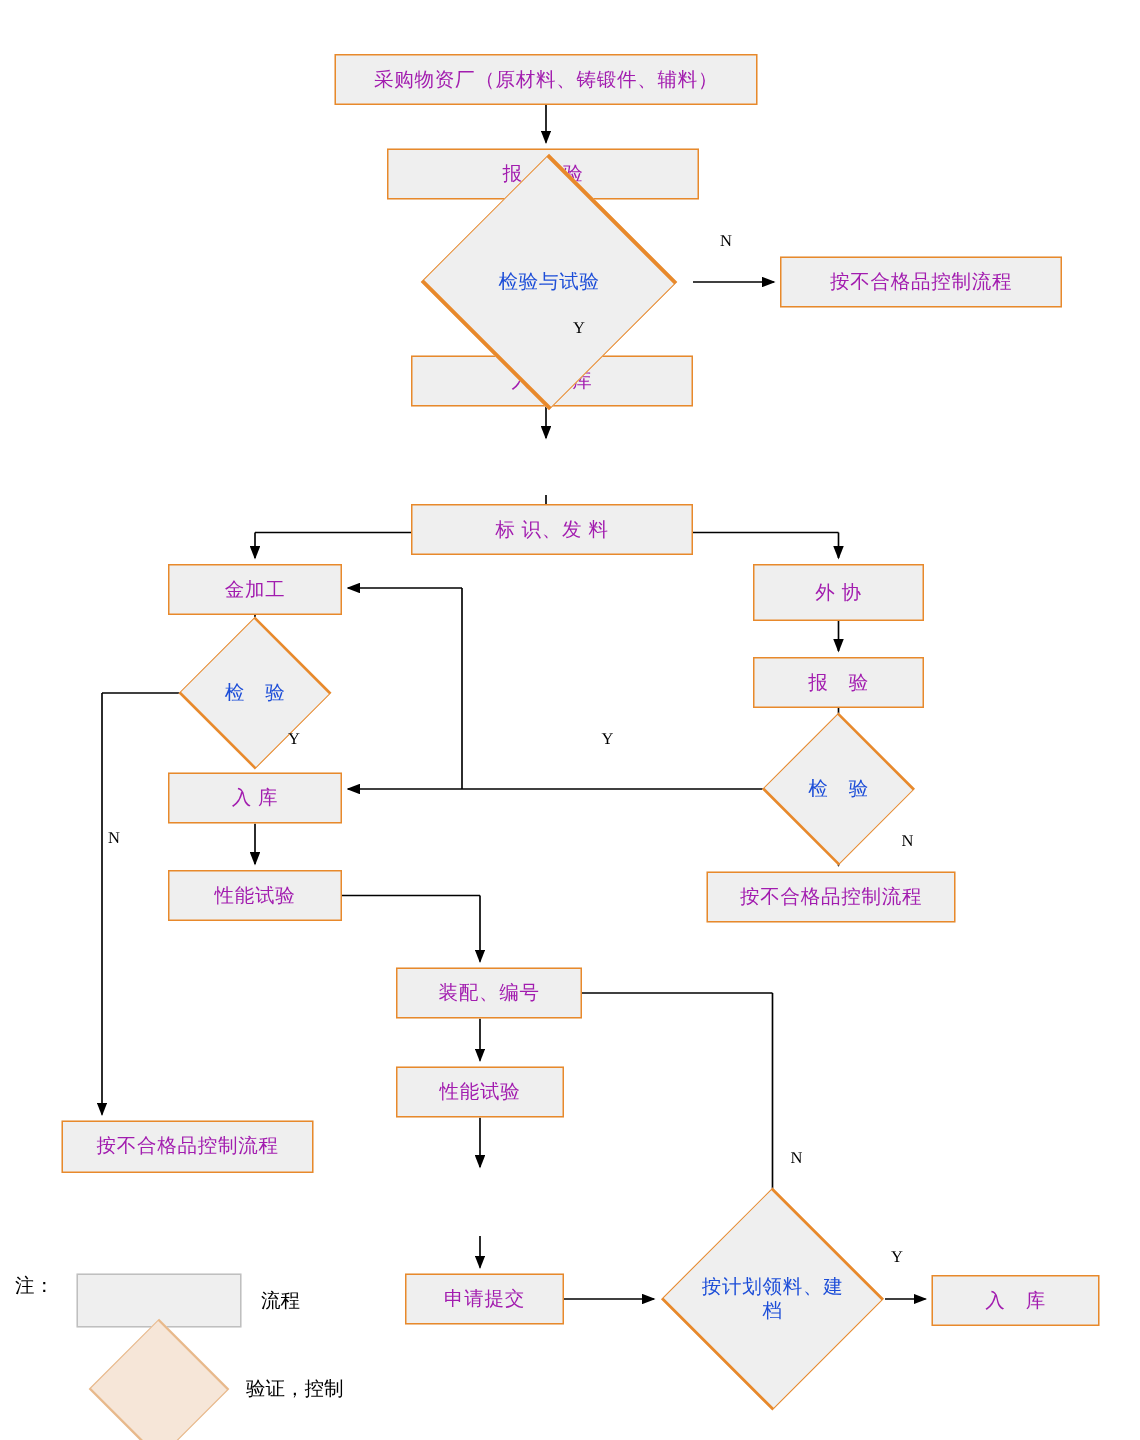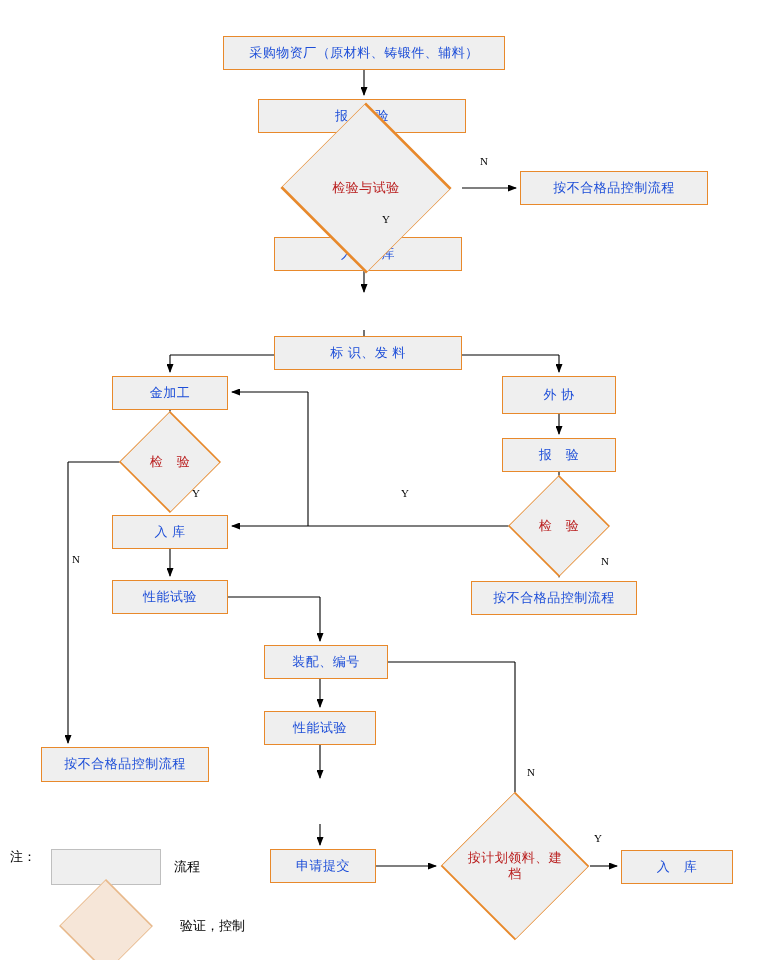--- a/index.html
+++ b/index.html
@@ -15,21 +15,21 @@
     font-family: "Liberation Sans", "DejaVu Sans", sans-serif;
     overflow: hidden;
   }
   .node {
     position: absolute;
     box-sizing: border-box;
     display: flex;
     align-items: center;
     justify-content: center;
     text-align: center;
-    color: #1d4ed8;
+    color: #a21caf;
     font-size: 13px;
     line-height: 1.25;
     letter-spacing: 0.5px;
   }
   .rect {
     background: #EFEFEF;
     border: 1px solid #E8892B;
   }
   .diamond-wrap {
     position: absolute;
@@ -42,21 +42,21 @@
     border: 1px solid #E8892B;
     transform-origin: center;
   }
   .diamond-label {
     position: absolute;
     inset: 0;
     display: flex;
     align-items: center;
     justify-content: center;
     text-align: center;
-    color: #b91c1c;
+    color: #1d4ed8;
     font-size: 13px;
     line-height: 1.2;
     letter-spacing: 0.5px;
     z-index: 2;
   }
   .edge-label {
     position: absolute;
     font-size: 11px;
     color: #000000;
     font-family: "Liberation Serif", serif;
@@ -205,15 +205,15 @@
   <div class="edge-label" style="left:527px;top:766px;">N</div>
   <div class="edge-label" style="left:594px;top:832px;">Y</div>
 
   <div class="legend-text" style="left:10px;top:848px;">注：</div>
   <div class="legend-rect" style="left:51px;top:849px;width:110px;height:36px;"></div>
   <div class="legend-text" style="left:174px;top:858px;">流程</div>
 
   <div class="legend-diamond-wrap" style="left:60px;top:905px;width:92px;height:42px;">
     <div class="legend-diamond" style="transform: rotate(45deg) scale(0.72,1.58);"></div>
   </div>
-  <div class="legend-text" style="left:180px;top:917px;">验证，控制</div>
+  <div class="legend-text" style="left:164px;top:917px;">验证，控制</div>
 
 </div>
 
 </body></html>

